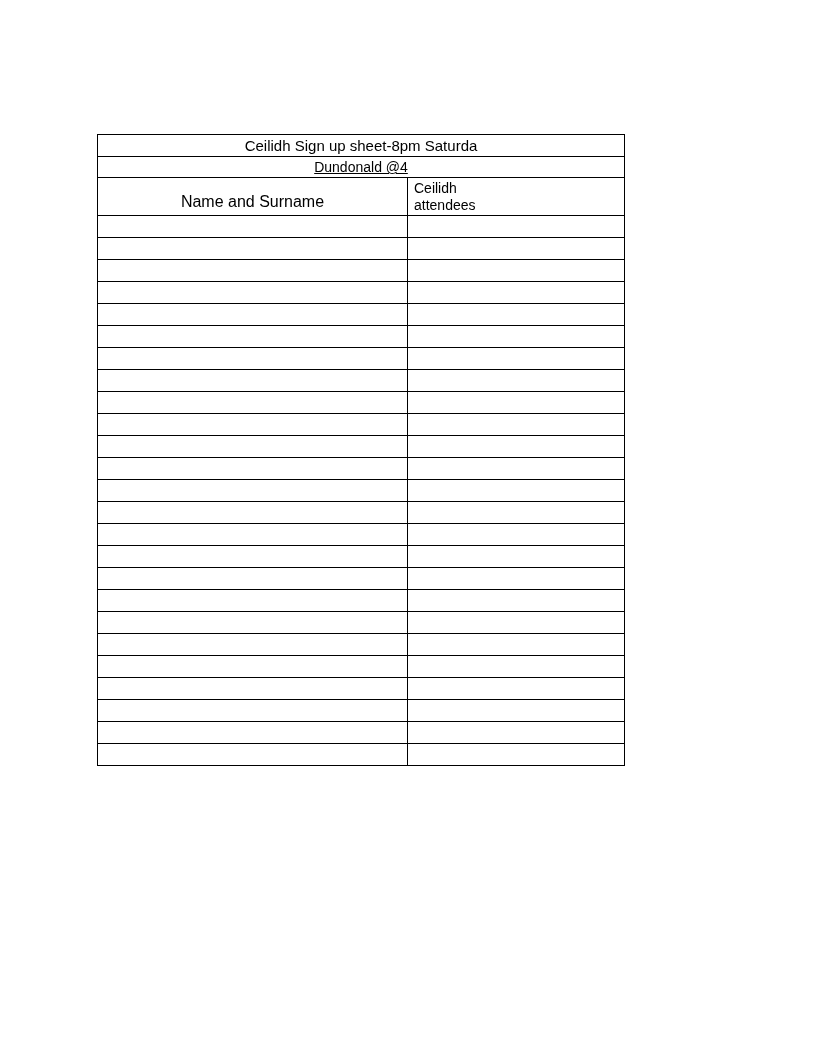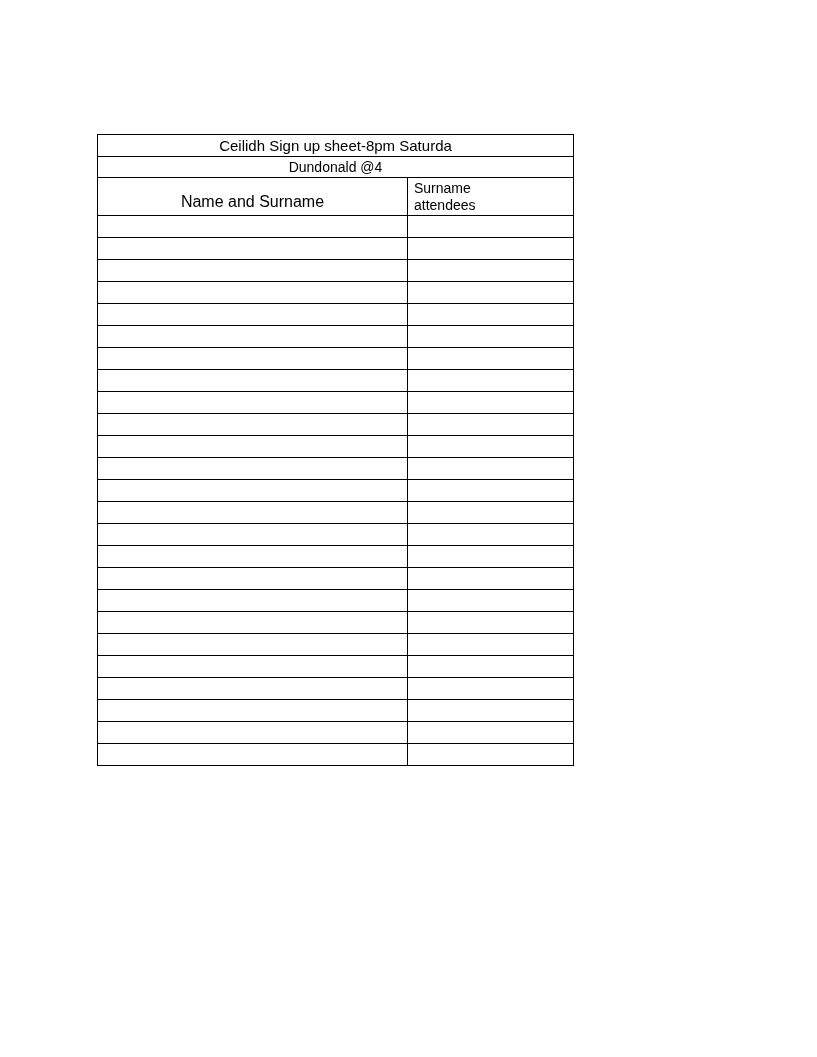--- a/index.html
+++ b/index.html
@@ -12,40 +12,41 @@
       height: 1057px;
       background: #ffffff;
       font-family: Arial, sans-serif;
       font-size: 14px;
       color: #000000;
     }
     .sheet {
       position: absolute;
       left: 97px;
       top: 134px;
-      width: 477px;
+      width: 528px;
       border-top: 1px solid #000;
       border-left: 1px solid #000;
       border-right: 1px solid #000;
     }
     .title-row {
       height: 22px;
       border-bottom: 1px solid #000;
       text-align: center;
       padding-top: 2px;
       font-size: 15px;
       white-space: nowrap;
       overflow: hidden;
     }
     .subtitle-row {
       height: 21px;
       border-bottom: 1px solid #000;
       text-align: center;
       padding-top: 2px;
       font-size: 14px;
+      text-decoration: underline;
     }
     .header-row {
       display: flex;
       height: 38px;
       border-bottom: 1px solid #000;
     }
     .col-name {
       width: 310px;
       border-right: 1px solid #000;
       display: flex;
@@ -81,21 +82,21 @@
   </style>
 </head>
 <body>
 
 <div class="sheet" data-name="signup-sheet">
   <div class="title-row" data-name="sheet-title">Ceilidh Sign up sheet-8pm Saturda</div>
   <div class="subtitle-row" data-name="sheet-subtitle">Dundonald @4</div>
   <div class="header-row" data-name="header-row">
     <div class="col-name" data-name="column-header-name">Name and Surname</div>
     <div class="col-num" data-name="column-header-number">
-      <span data-name="column-header-number-line1">Surname</span>
+      <span data-name="column-header-number-line1">Ceilidh</span>
       <span data-name="column-header-number-line2">attendees</span>
     </div>
   </div>
   <div id="rows-container">
       <div class="data-row" data-name="data-row">
         <div class="data-name" data-name="cell-name"></div>
         <div class="data-num" data-name="cell-number"></div>
       </div>
       <div class="data-row" data-name="data-row">
         <div class="data-name" data-name="cell-name"></div>

